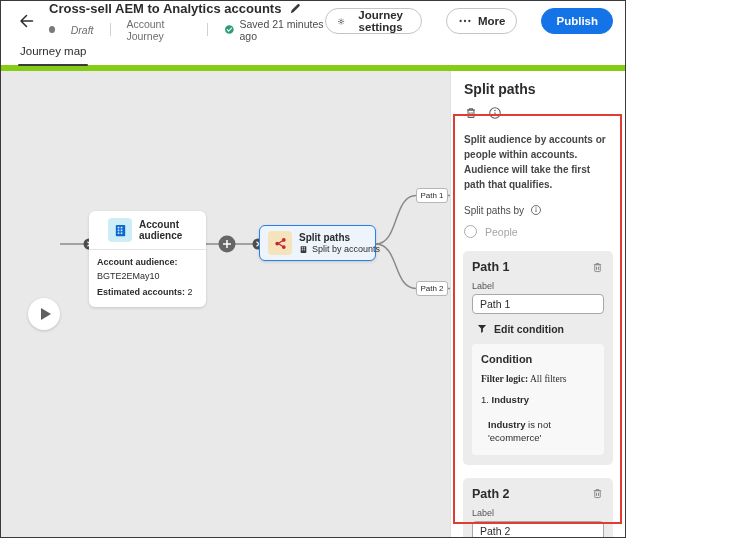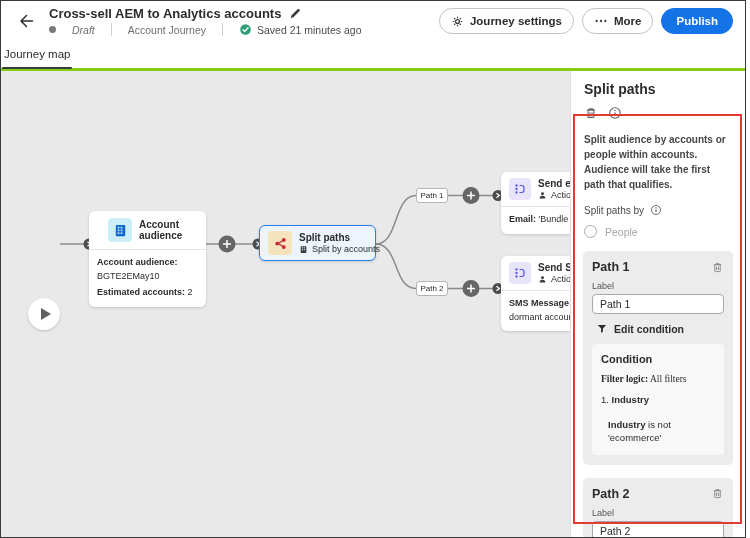--- a/index.html
+++ b/index.html
@@ -1,37 +1,37 @@
 <!DOCTYPE html>
 <html><head>
 <meta charset="utf-8">
 <style>
   * { margin:0; padding:0; box-sizing:border-box; }
   html,body { background:#fff; }
   body { font-family:"Liberation Sans","DejaVu Sans",sans-serif; color:#2c2c2c; }
-  .screenshot { position:relative; width:746px; height:538px; border:1px solid #3a3a3a; background:#fff; overflow:hidden; }
+  .screenshot { position:relative; width:626px; height:538px; border:1px solid #3a3a3a; background:#fff; overflow:hidden; }
 
   
   .app-header { height:40px; display:flex; align-items:center; padding:0 12px 0 14px; background:#fff; }
   .back-btn { width:22px; height:22px; display:flex; align-items:center; justify-content:center; cursor:pointer; flex:0 0 auto; }
   .title-block { margin-left:12px; display:flex; flex-direction:column; justify-content:center; gap:2px; }
   .title-row { display:flex; align-items:center; gap:8px; }
   .journey-title { font-size:13px; font-weight:bold; }
   .edit-pencil { display:flex; align-items:center; }
   .status-row { display:flex; align-items:center; gap:16px; font-size:10.5px; color:#6e6e6e; }
   .status-dot { width:7px; height:7px; border-radius:50%; background:#7a7a7a; }
   .status-draft { font-style:italic; }
   .v-divider { width:1px; height:13px; background:#d0d0d0; }
   .saved-group { display:flex; align-items:center; gap:5px; color:#4b4b4b; }
-  .header-actions { margin-left:auto; display:flex; align-items:center; gap:8px; }
+  .header-actions { margin-left:auto; display:flex; align-items:center; gap:24px; }
   .btn { display:flex; align-items:center; gap:6px; height:26px; padding:0 11px; border:1px solid #c4c4c4; border-radius:14px; background:#fff; font-size:11.5px; font-weight:bold; color:#2c2c2c; cursor:pointer; }
   .btn-primary { background:#1473e6; border-color:#1473e6; color:#fff; padding:0 14px; }
 
   
-  .tab-bar { height:30px; border-bottom:3px solid #84cc16; background:#fff; display:flex; align-items:flex-end; padding-left:1px; }
+  .tab-bar { height:30px; border-bottom:6px solid #84cc16; background:#fff; display:flex; align-items:flex-end; padding-left:17px; }
   .tab { font-size:11.5px; padding:0 2px 8px 2px; position:relative; cursor:pointer; color:#2c2c2c; }
   .tab.selected::after { content:""; position:absolute; left:0; right:0; bottom:-1px; height:2.5px; background:#3b3b3b; border-radius:2px; }
 
   
   .main { position:relative; height:467px; }
   .canvas { position:absolute; left:0; top:0; right:175px; bottom:0; background:#e9e9e9; overflow:hidden; }
   .edges { position:absolute; left:0; top:0; }
 
   .play-btn { position:absolute; left:27px; top:227px; width:32px; height:32px; border-radius:50%; background:#fff; box-shadow:0 1px 3px rgba(0,0,0,.18); display:flex; align-items:center; justify-content:center; cursor:pointer; }
   .play-tri { width:0; height:0; border-left:10px solid #5f5f5f; border-top:6px solid transparent; border-bottom:6px solid transparent; margin-left:3px; }

